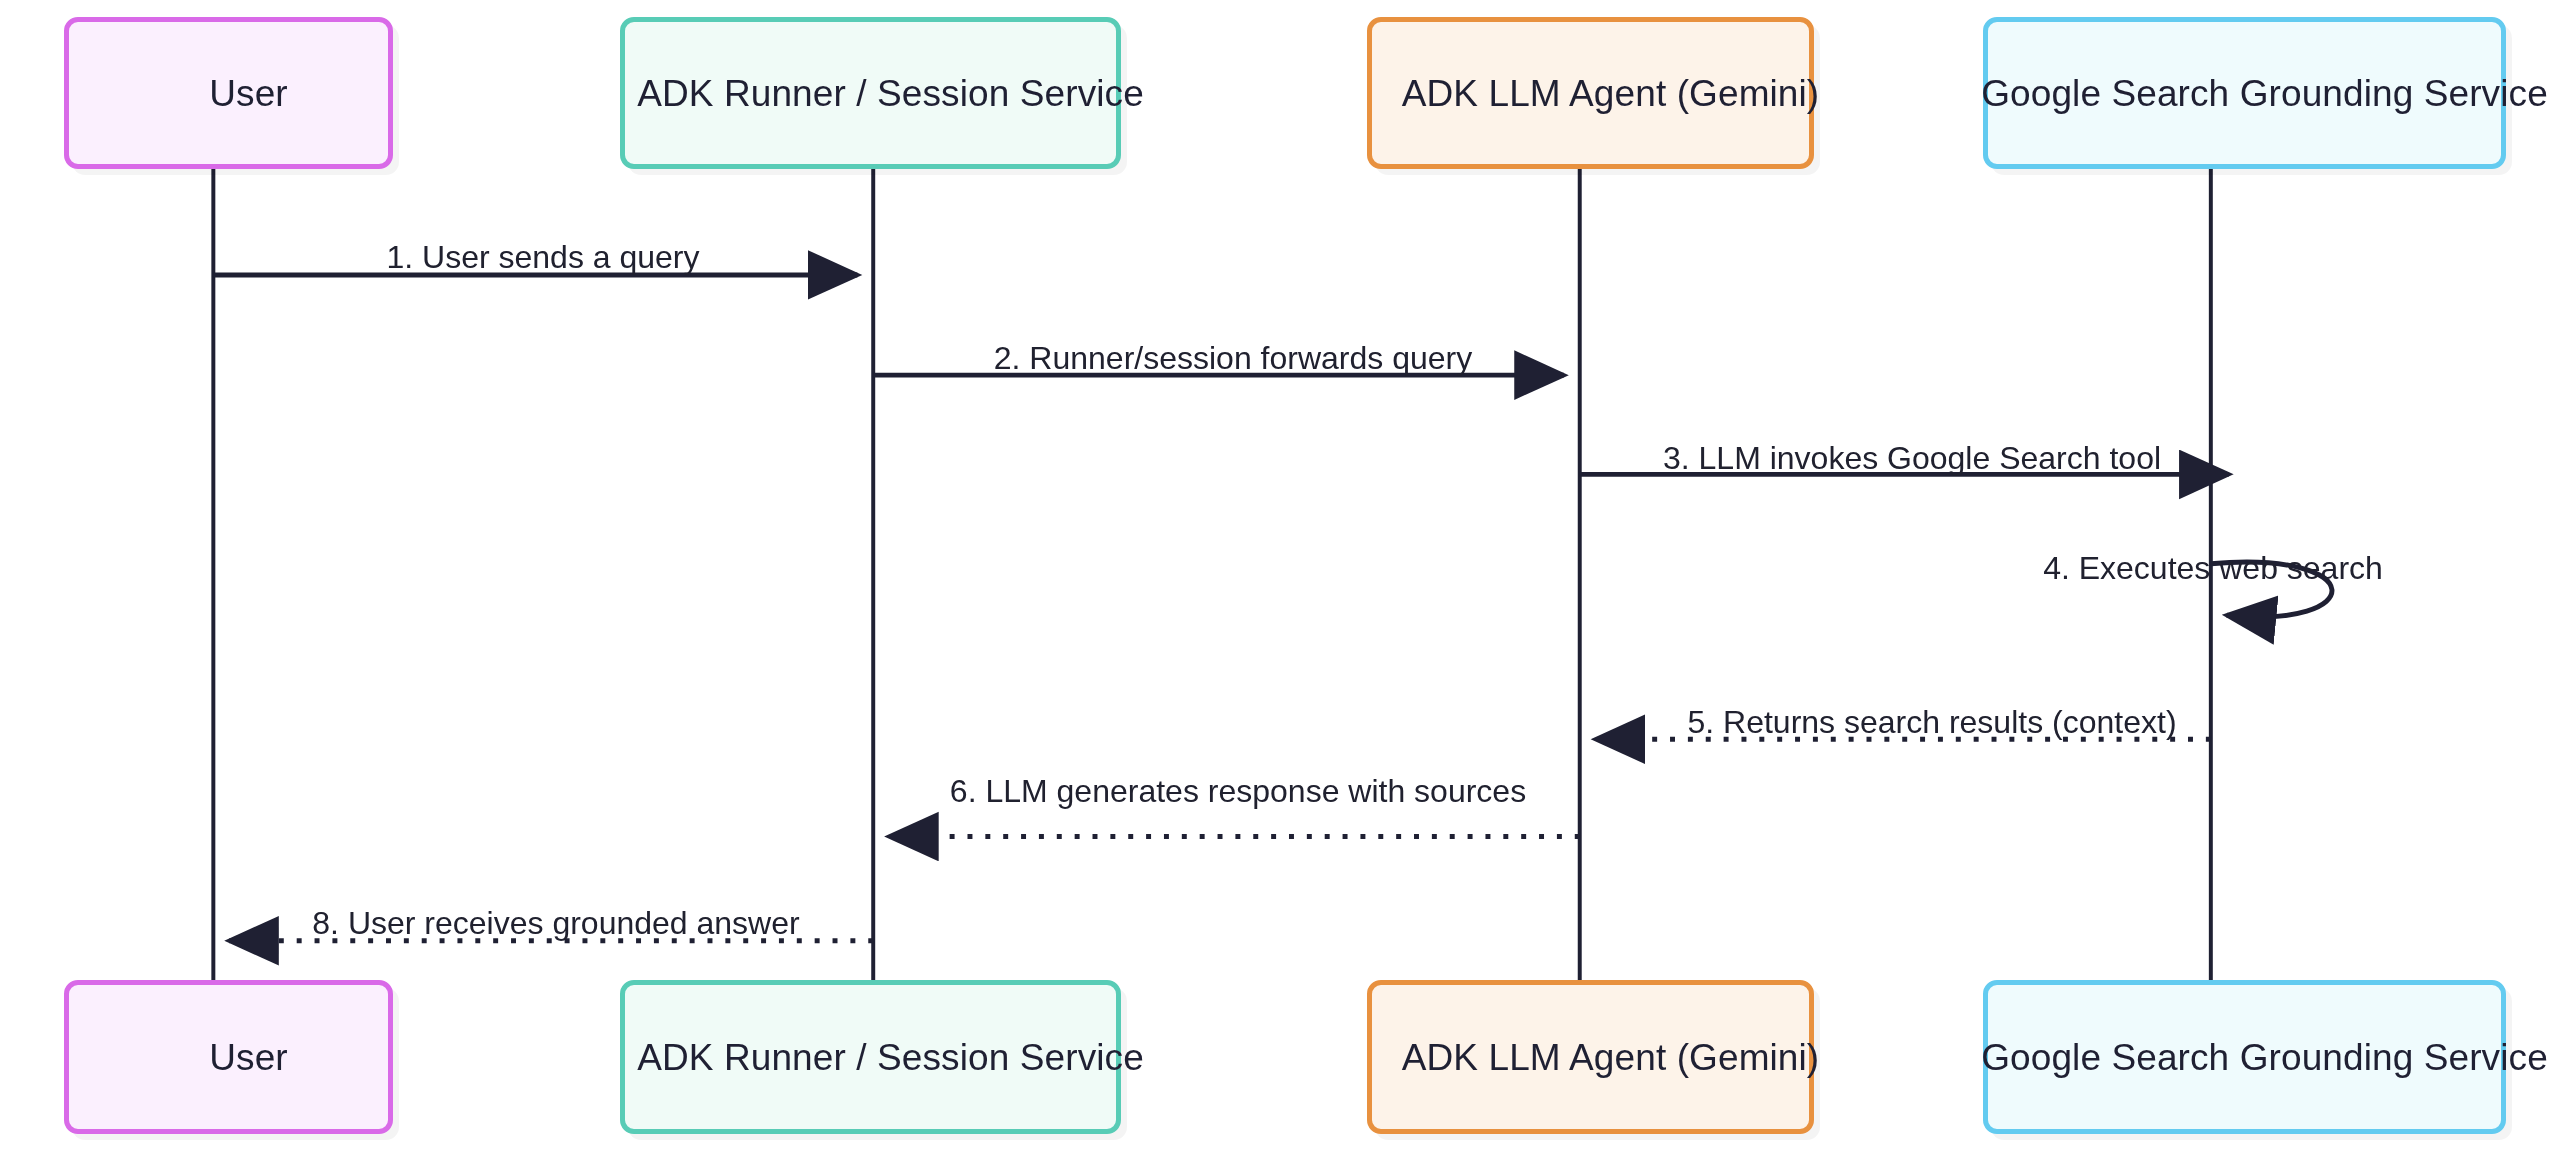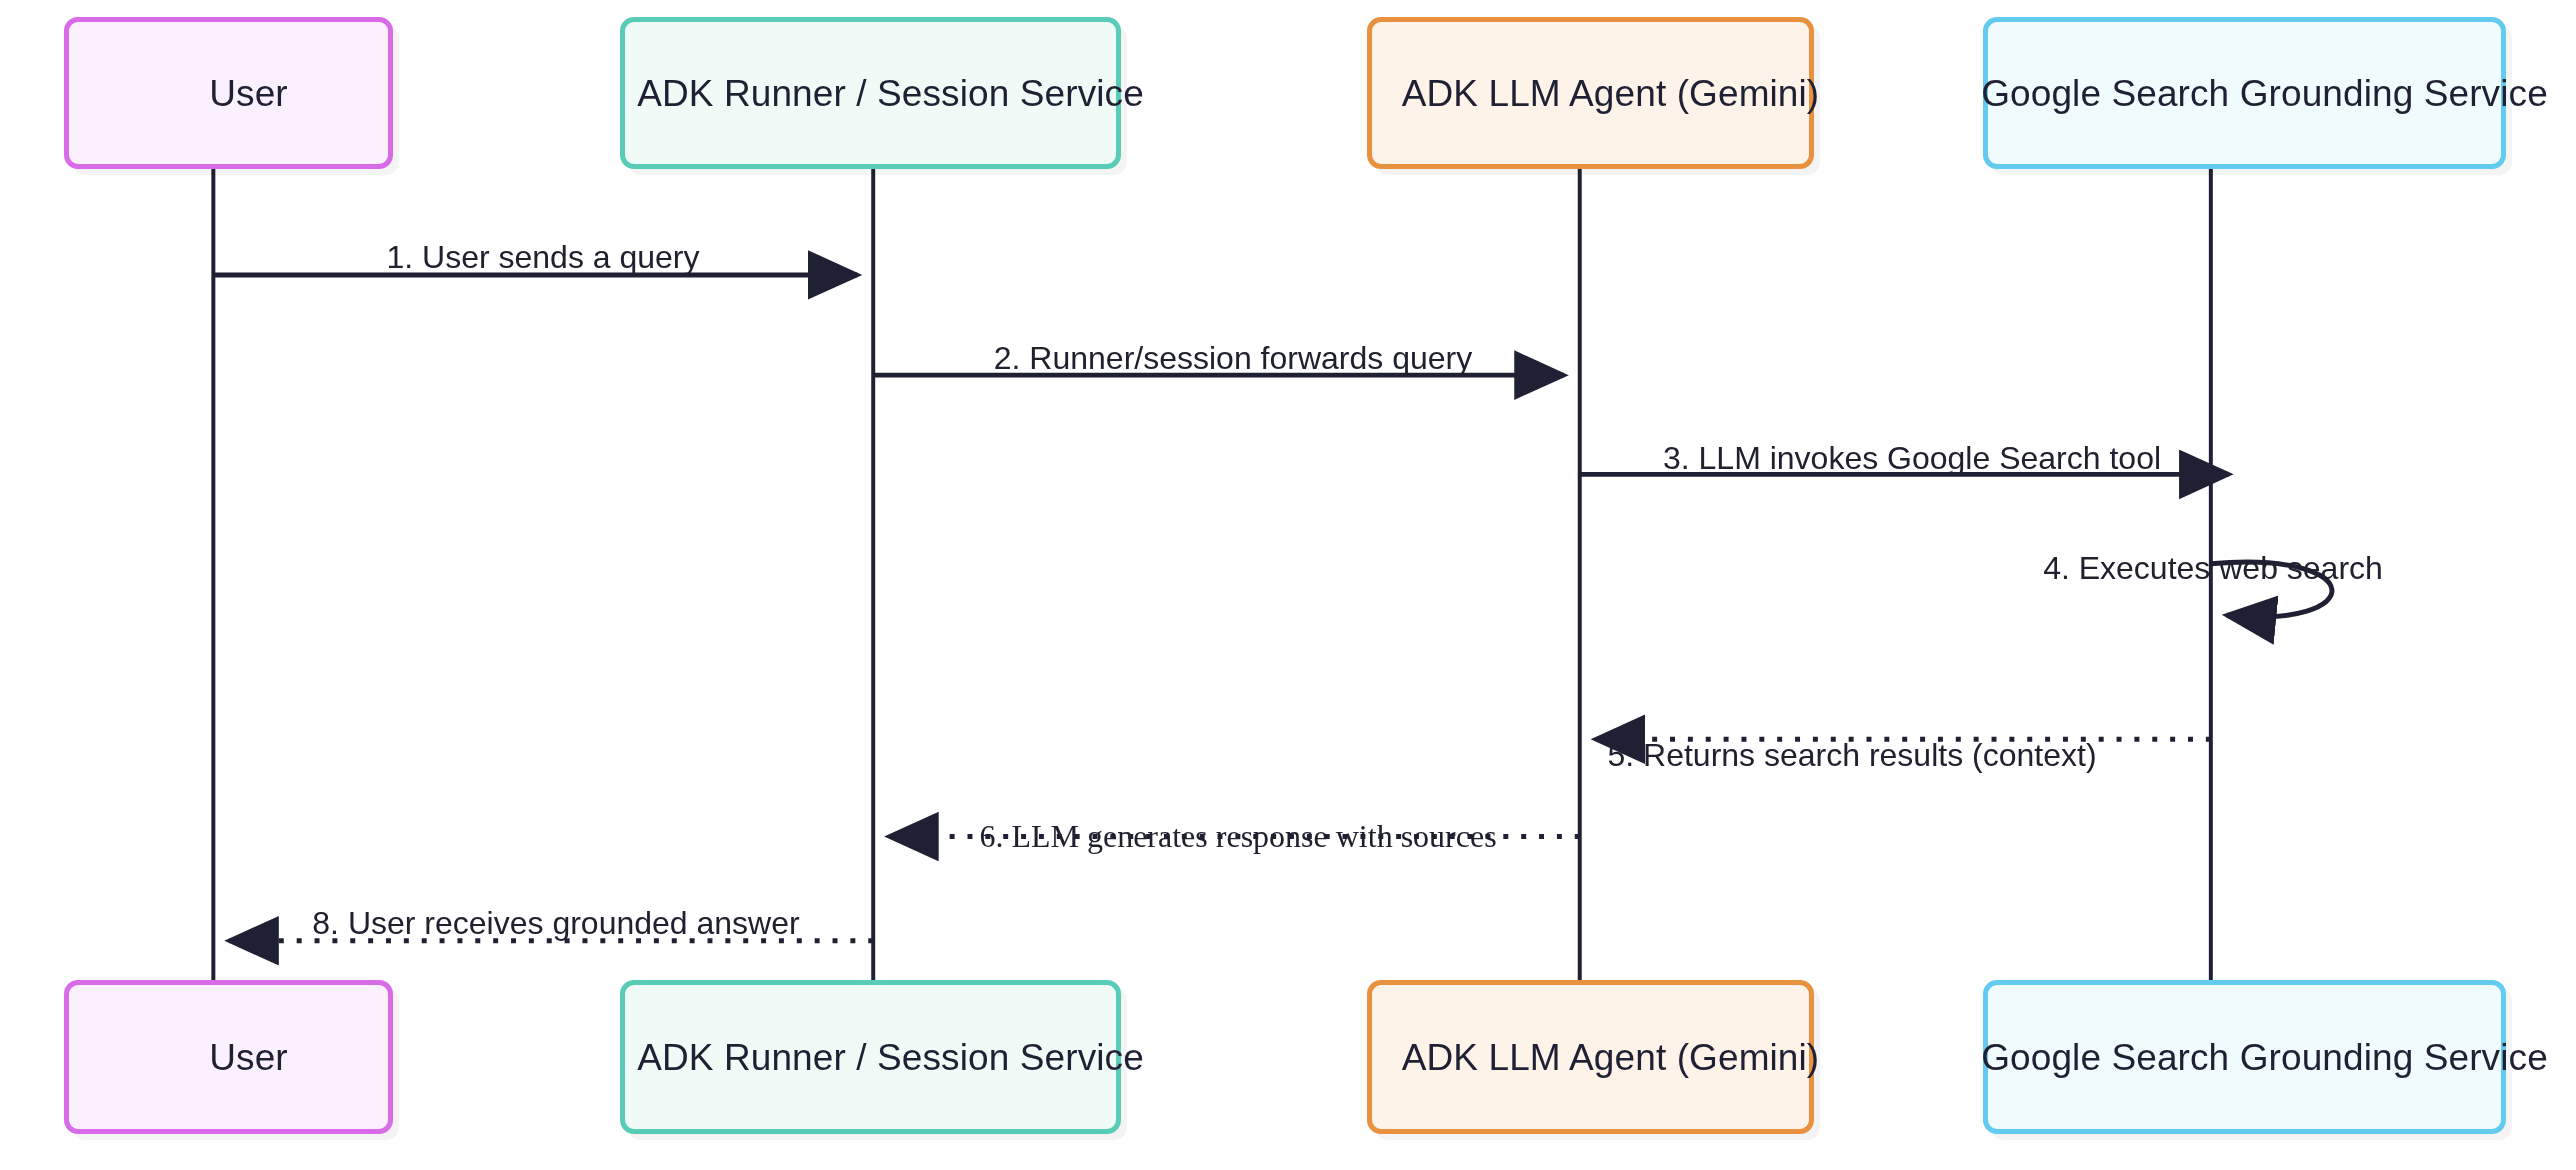--- a/index.html
+++ b/index.html
@@ -86,19 +86,19 @@
       <div class="actor-box" style="left: 1983px; top: 980px; width: 523px; height: 154px; border-color: rgb(99, 203, 240); background: rgb(239, 251, 253);">
         <span class="actor-label">Google Search Grounding Service</span>
       </div>
     </div>
 
   <div id="msg-labels">
       <div class="msg-label" style="left: 543px; top: 241px;">1. User sends a query</div>
       <div class="msg-label" style="left: 1226px; top: 342px; margin-left: 7px;">2. Runner/session forwards query</div>
       <div class="msg-label" style="left: 1912px; top: 442px;">3. LLM invokes Google Search tool</div>
       <div class="msg-label" style="left: 2213px; top: 552px;">4. Executes web search</div>
-      <div class="msg-label" style="left: 1852px; top: 706px; margin-top: 33px;">5. Returns search results (context)</div>
-      <div class="msg-label" style="left: 1238px; top: 820px; font-family: Liberation Serif, serif;">6. LLM generates response with sources</div>
+      <div class="msg-label" style="left: 1932px; top: 706px;">5. Returns search results (context)</div>
+      <div class="msg-label" style="left: 1238px; top: 775px;">6. LLM generates response with sources</div>
       <div class="msg-label" style="left: 556px; top: 907px;">8. User receives grounded answer</div>
     </div>
 
 </div>
 
 
 </body></html>

